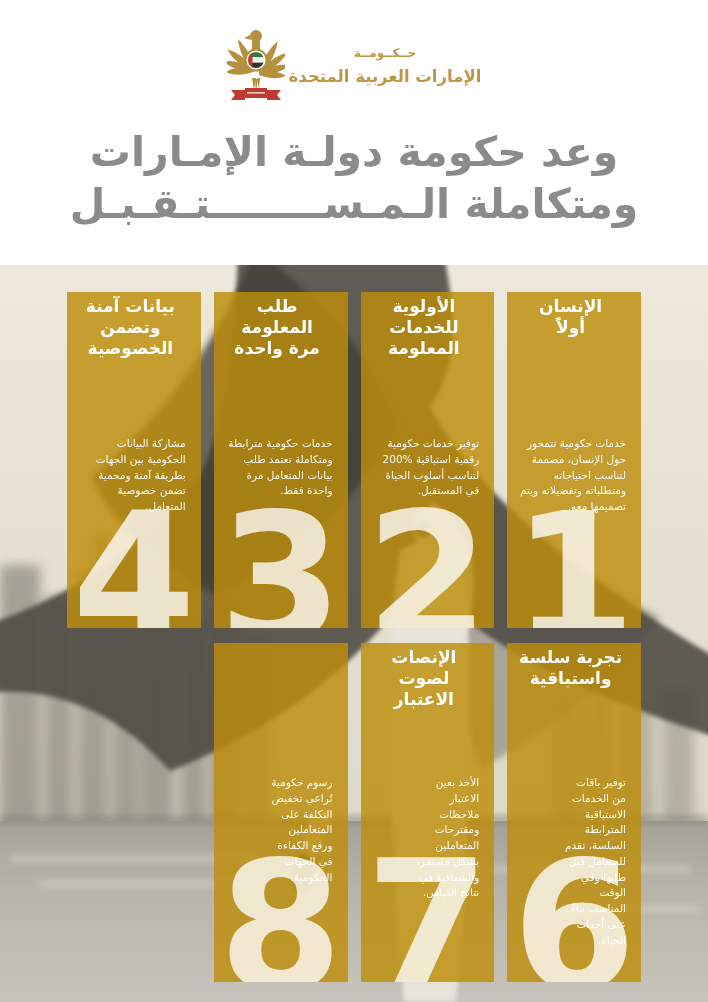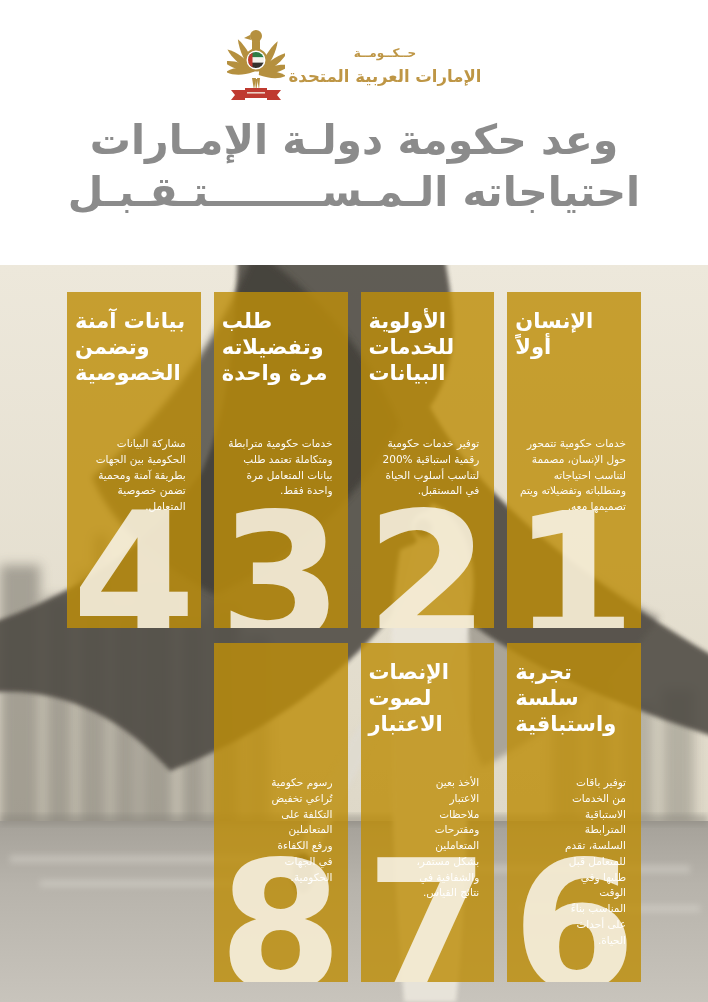--- a/index.html
+++ b/index.html
@@ -9,28 +9,28 @@
   
   .photo{position:absolute;left:0;top:265px;width:708px;height:737px;}
   .photo svg{display:block;}
 
   
   .header{position:absolute;top:0;left:0;width:708px;height:265px;text-align:center;}
   .logo-row{display:flex;flex-direction:row;justify-content:center;align-items:center;gap:4px;padding-top:26px;direction:ltr;}
   .logo-text{direction:rtl;text-align:center;color:#BE9645;}
   .logo-word{font-size:12px;font-weight:bold;letter-spacing:1px;}
   .logo-name{font-size:16.5px;font-weight:bold;margin-top:7px;}
-  .main-title{margin-top:8px;color:#8B8B8B;font-weight:bold;font-size:41px;line-height:1.28;direction:rtl;}
+  .main-title{margin-top:20px;color:#8B8B8B;font-weight:bold;font-size:41px;line-height:1.28;direction:rtl;}
 
   
   .row{position:absolute;left:67px;width:574px;display:grid;grid-template-columns:repeat(4,1fr);gap:13px;direction:rtl;}
   .row1{top:292px;height:336px;}
   .row2{top:643px;height:339px;}
   .card{position:relative;background:rgba(189,142,10,0.82);overflow:hidden;color:#ffffff;height:100%;}
-  .card-title{padding:16px 15px 0 8px;font-size:21px;font-weight:bold;line-height:1.24;text-align:left;white-space:pre-line;}
+  .card-title{padding:4px 15px 0 8px;font-size:17px;font-weight:bold;line-height:1.24;text-align:center;white-space:pre-line;}
   .card-body{position:absolute;right:15px;left:9px;font-size:10.5px;line-height:1.5;text-align:right;opacity:.96;}
   .row1 .card-body{top:144px;}
   .row2 .card-body{top:132px;margin-left:45px;}
   .card-num{position:absolute;left:0;right:0;text-align:center;font-size:178px;font-weight:bold;line-height:1;color:rgba(255,255,255,0.78);direction:ltr;}
   .row1 .card-num{bottom:-40px;}
   .row2 .card-num{bottom:-34px;}
 </style>
 </head>
 <body>
 
@@ -148,41 +148,41 @@
         <path d="M4,64 L18,64 L18,62 L40,62 L40,64 L54,64 L50,69 L54,74 L40,74 L40,72 L18,72 L18,74 L4,74 L8,69 Z" fill="#BF3A30"></path>
         <rect x="20" y="66" width="18" height="1.6" fill="#F2E9DC" opacity="0.85"></rect>
       </svg>
       <div class="logo-text">
         <div class="logo-word">حــكــومــة</div>
         <div class="logo-name">الإمارات العربية المتحدة</div>
       </div>
     </div>
     <div class="main-title">
       <div>وعد حكومة دولـة الإمـارات</div>
-      <div>احتياجاته الـمـســــــــتـقـبـل</div>
+      <div>ومتكاملة الـمـســــــــتـقـبـل</div>
     </div>
   </div>
 
   <div class="row row1">
     <div class="card">
       <div class="card-title">الإنسان
 أولاً</div>
       <div class="card-body">خدمات حكومية تتمحور حول الإنسان، مصممة لتناسب احتياجاته ومتطلباته وتفضيلاته ويتم تصميمها معه.</div>
       <div class="card-num">1</div>
     </div>
     <div class="card">
       <div class="card-title">الأولوية
 للخدمات
-البيانات</div>
+المعلومة</div>
       <div class="card-body">توفير خدمات حكومية رقمية استباقية %200 لتناسب أسلوب الحياة في المستقبل.</div>
       <div class="card-num">2</div>
     </div>
     <div class="card">
       <div class="card-title">طلب
-وتفضيلاته
+المعلومة
 مرة واحدة</div>
       <div class="card-body">خدمات حكومية مترابطة ومتكاملة تعتمد طلب بيانات المتعامل مرة واحدة فقط.</div>
       <div class="card-num">3</div>
     </div>
     <div class="card">
       <div class="card-title">بيانات آمنة
 وتضمن
 الخصوصية</div>
       <div class="card-body">مشاركة البيانات الحكومية بين الجهات بطريقة آمنة ومحمية تضمن خصوصية المتعامل.</div>
       <div class="card-num">4</div>

